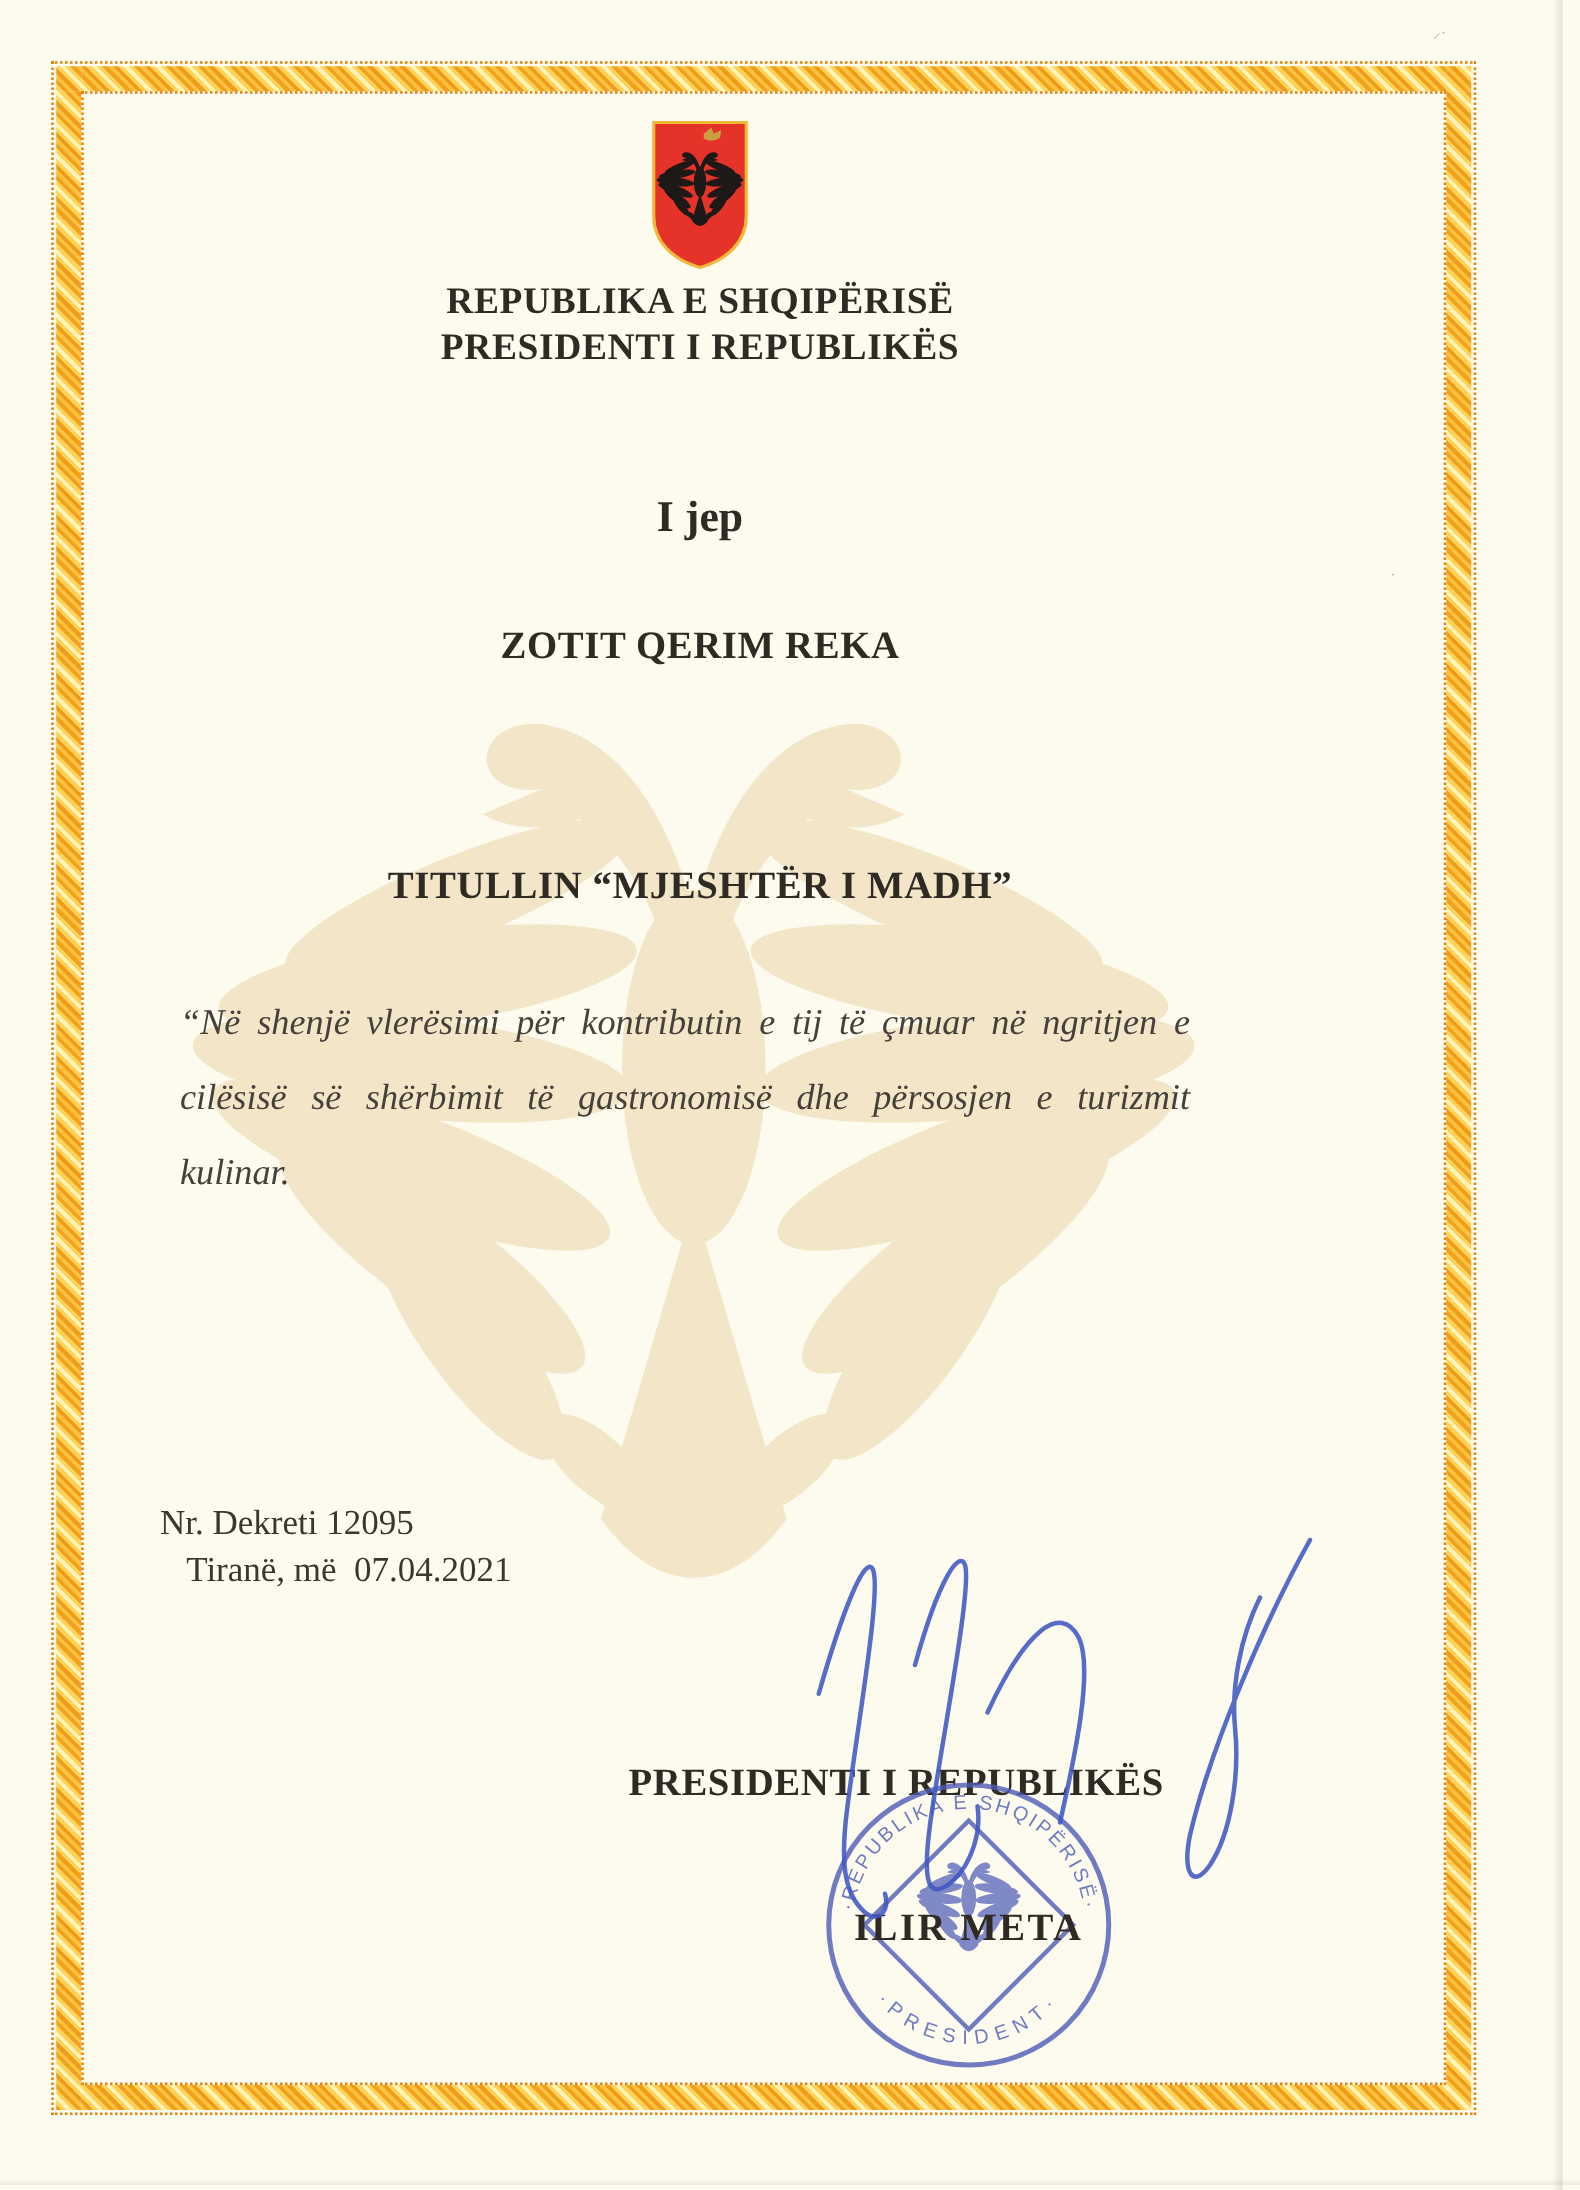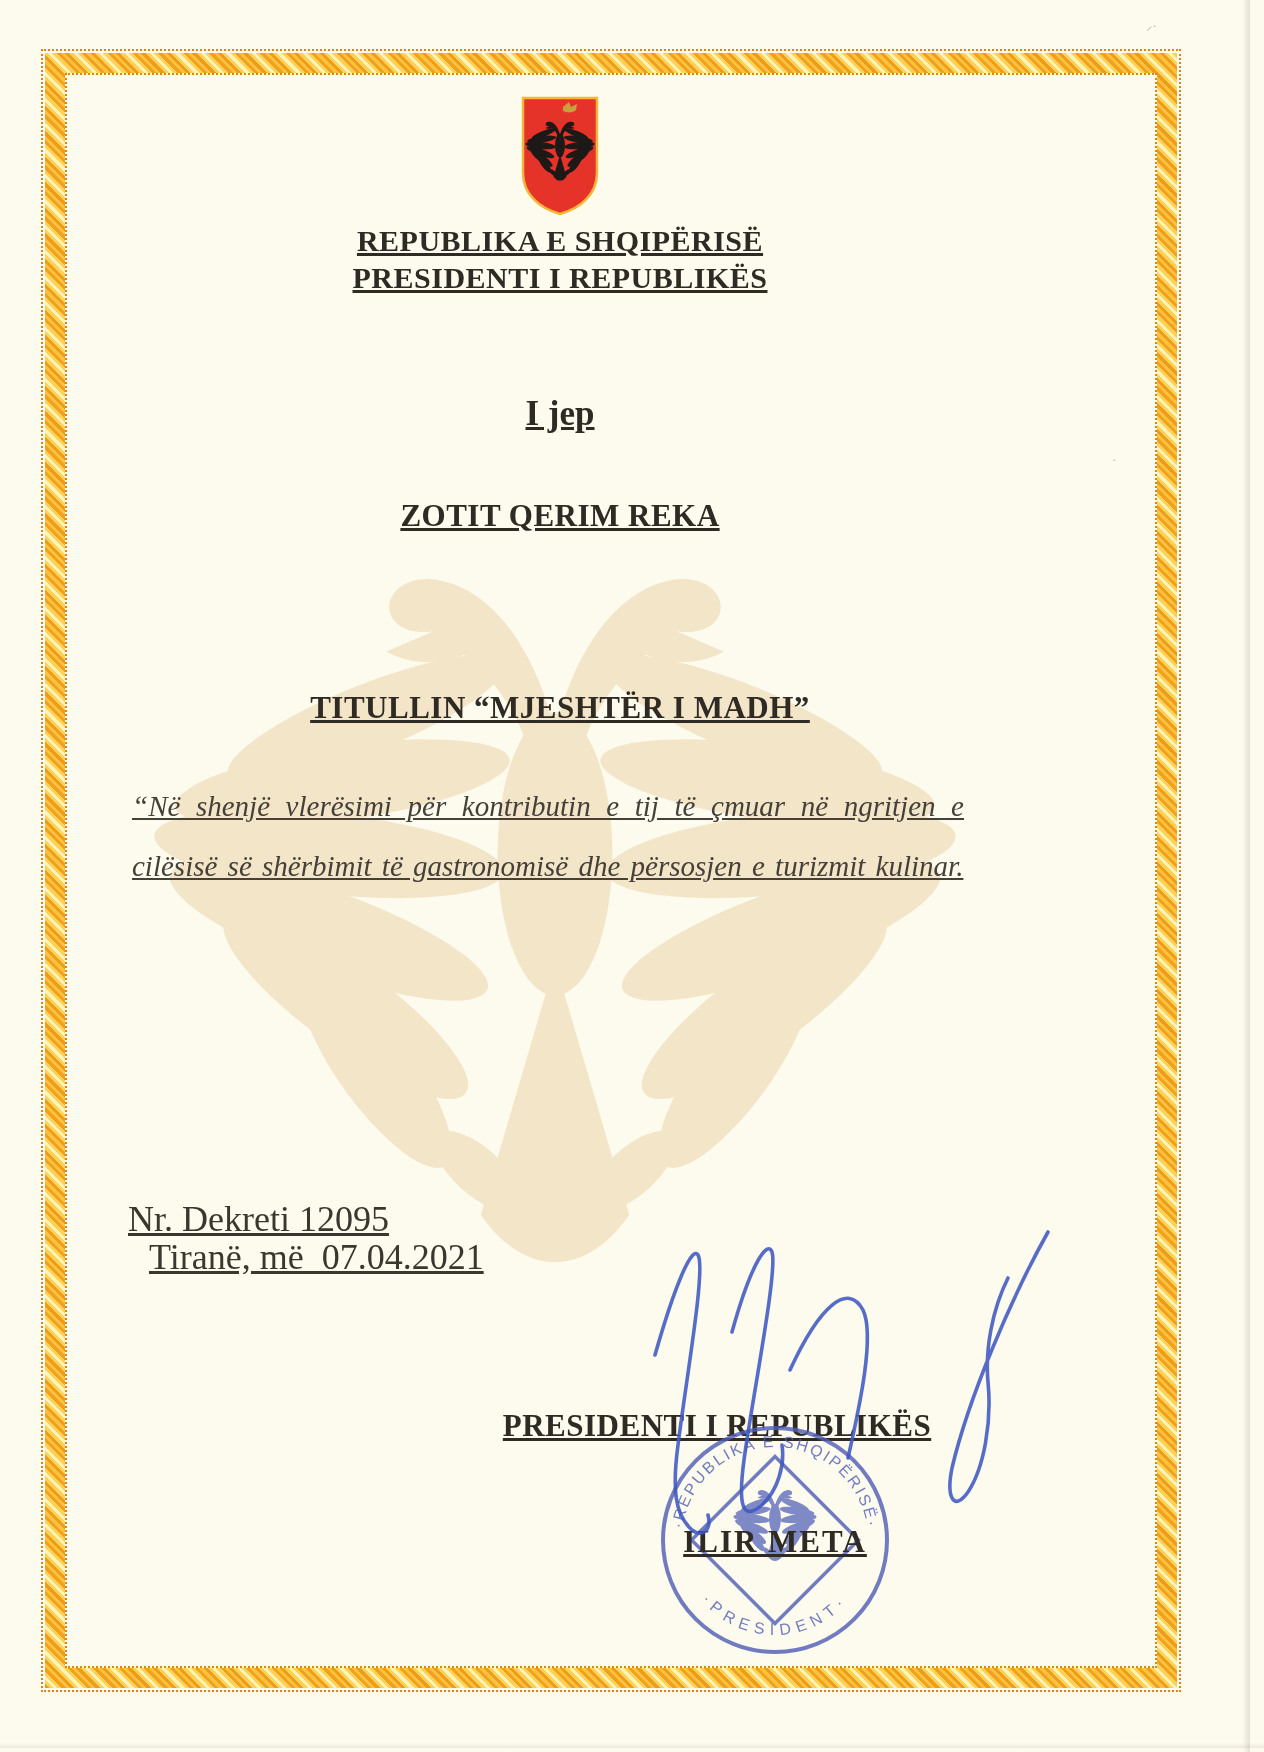--- a/index.html
+++ b/index.html
@@ -26,34 +26,34 @@
   .frame::before{content:"";position:absolute;inset:-24px;border:2px dotted #e5820e;}
   .frame::after{content:"";position:absolute;inset:0;border:2px dotted #e5820e;}
 
   
   .watermark{position:absolute;left:150px;top:455px;width:810px;height:845px;
     color:var(--watermark-beige);z-index:0;}
 
   
   .coat{position:absolute;left:519px;top:95px;width:82px;height:122px;z-index:2;}
 
-  .txt{position:absolute;z-index:2;color:var(--ink);text-decoration:underline;}
+  .txt{position:absolute;z-index:2;color:var(--ink);}
   .center{text-align:center;}
   .bold{font-weight:bold;}
   .header-block{left:160px;top:222px;width:800px;font-size:30px;line-height:37px;letter-spacing:.5px;}
   .ijep{left:160px;top:394px;width:800px;font-size:35px;}
   .name{left:160px;top:498px;width:800px;font-size:31px;letter-spacing:.5px;}
   .org{left:160px;top:586px;width:800px;font-size:31px;letter-spacing:.5px;}
   .title-line{left:160px;top:690px;width:800px;font-size:31px;letter-spacing:.5px;}
 
   .citation{left:128px;top:772px;width:840px;font-size:29px;line-height:60px;
     font-style:italic;color:var(--ink-soft);text-align:justify;text-align-last:left;word-spacing:3px;}
-  .citation p{margin:4px;}
+  .citation p{margin:16px;}
 
-  .decree{left:128px;top:1200px;width:600px;font-size:36px;line-height:38px;color:#3b362e;}
+  .decree{left:128px;top:1200px;width:600px;font-size:28px;line-height:38px;color:#3b362e;}
   .preserve{white-space:pre-wrap;margin-left:21px;}
 
   .presidenti{left:462px;top:1408px;width:510px;font-size:31px;letter-spacing:.5px;z-index:2;}
   .ilirmeta{left:622px;top:1524px;width:306px;font-size:31px;letter-spacing:2px;z-index:4;}
 
   .stamp{position:absolute;left:650px;top:1415px;width:250px;height:250px;z-index:3;opacity:.8;}
   .stamp text{font-family:"Liberation Sans", sans-serif;fill:var(--stamp-blue);}
   .signature{position:absolute;left:620px;top:1200px;width:480px;height:360px;z-index:5;}
   .signature path{fill:none;stroke:var(--signature-blue);stroke-width:3.6;stroke-linecap:round;opacity:.88;}
 

